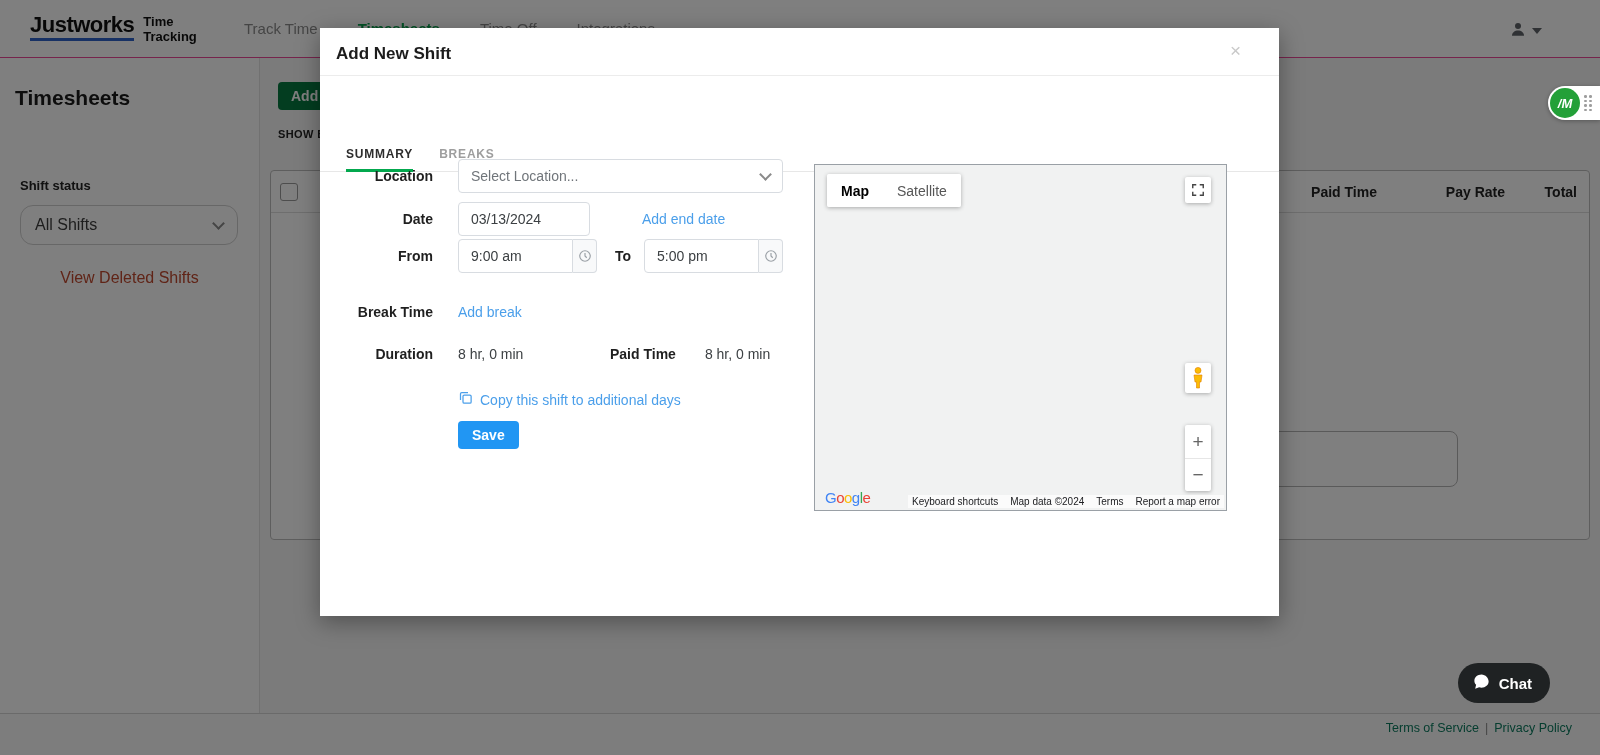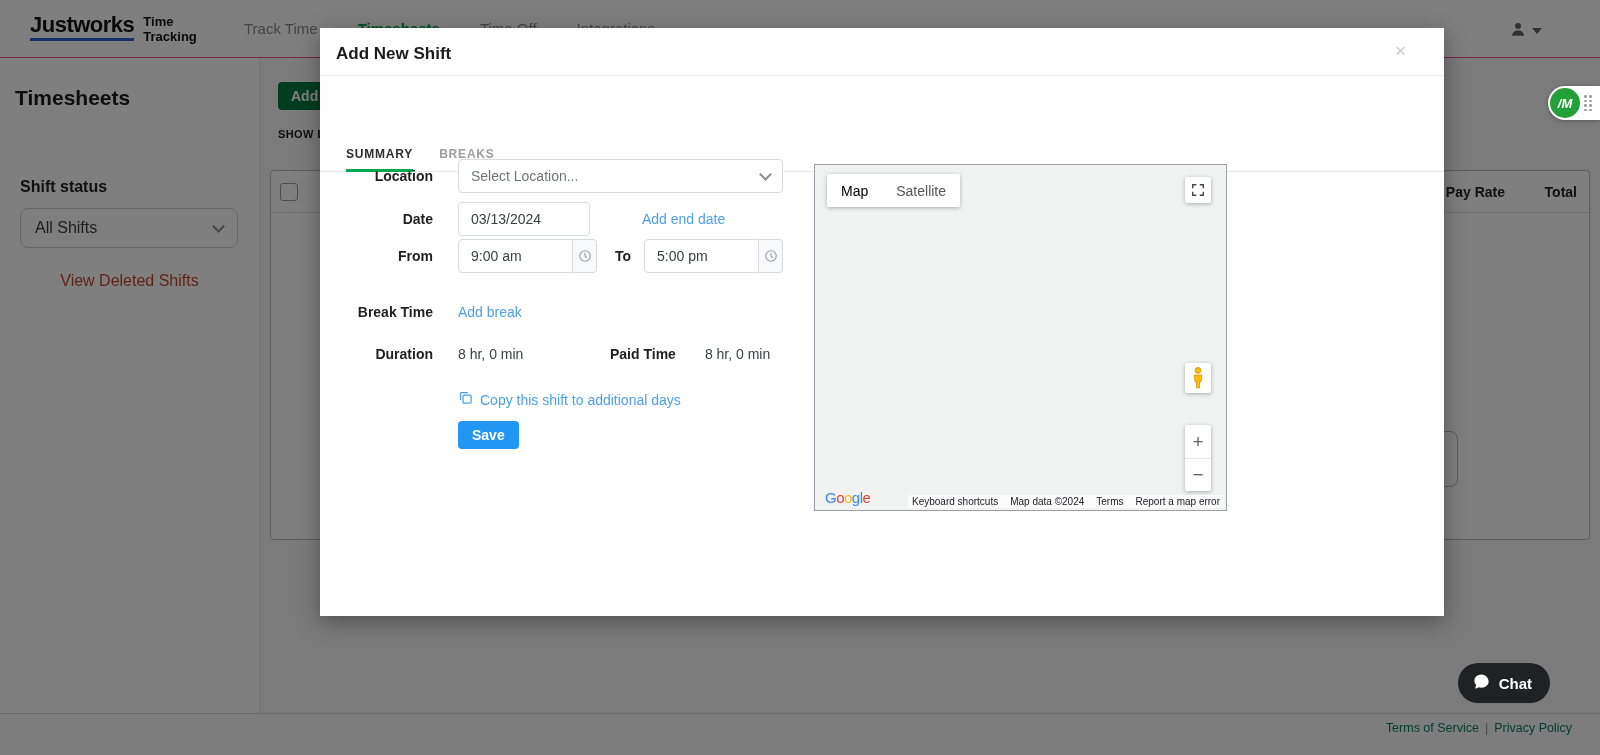--- a/index.html
+++ b/index.html
@@ -15,22 +15,22 @@
   .logo-sub { margin-left:9px; font-size:13px; font-weight:800; color:#111; line-height:1.15; margin-top:2px; white-space:pre-line; }
   .topnav { position:absolute; left:244px; top:20px; display:flex; gap:40px; font-size:15px; }
   .topnav .nav-item { color:#8a8a8a; cursor:pointer; white-space:nowrap; }
   .topnav .nav-item.active { color:#06a34c; font-weight:600; }
   .account { position:absolute; right:58px; top:20px; display:flex; align-items:center; gap:5px; cursor:pointer; }
   .caret-down { width:0; height:0; border-left:5px solid transparent; border-right:5px solid transparent; border-top:6px solid #5f6368; }
 
   
   .sidebar { position:absolute; left:0; top:58px; width:260px; height:655px; background:#fff; border-right:1px solid #e2e2e2; }
   .sidebar h1 { font-size:21px; font-weight:800; color:#1a1a1a; margin:28px 0 0 15px; }
-  .filter-label { font-size:16px; font-weight:600; color:#222; margin:68px 0 0 20px; }
-  .select-box { margin:12px 0 0 20px; width:218px; height:40px; border:1px solid #cfcfcf; border-radius:8px; background:#fff; display:flex; align-items:center; justify-content:space-between; padding:0 14px; font-size:16px; color:#3d3d3d; cursor:pointer; }
+  .filter-label { font-size:13px; font-weight:600; color:#222; margin:68px 0 0 20px; }
+  .select-box { margin:12px 0 0 20px; width:218px; height:40px; border:1px solid #cfcfcf; border-radius:13px; background:#fff; display:flex; align-items:center; justify-content:space-between; padding:0 14px; font-size:16px; color:#3d3d3d; cursor:pointer; }
   .chev { width:9px; height:9px; border-right:2px solid #8a8a8a; border-bottom:2px solid #8a8a8a; transform:rotate(45deg); margin-top:-4px; }
   .deleted-link { display:block; margin:24px auto 0; width:fit-content; font-size:16px; color:#c0492f; cursor:pointer; }
 
   
   .add-btn { position:absolute; left:278px; top:82px; width:88px; height:28px; background:#067a41; color:#fff; border:none; border-radius:4px; font-size:14px; font-weight:700; text-align:left; padding-left:13px; cursor:pointer; }
   .show-label { position:absolute; left:278px; top:128px; font-size:11px; font-weight:800; color:#222; letter-spacing:0.4px; }
   .bg-table { position:absolute; left:270px; top:170px; width:1320px; height:370px; background:#fff; border:1px solid #bdbdbd; border-radius:4px; }
   .bg-table .head-row { position:relative; height:42px; border-bottom:1px solid #dcdcdc; }
   .bg-checkbox { position:absolute; left:9px; top:12px; width:18px; height:18px; border:1px solid #9a9a9a; border-radius:3px; background:#fff; cursor:pointer; }
   .col-h { position:absolute; top:13px; font-size:14px; font-weight:600; color:#222; }
@@ -40,21 +40,21 @@
   
   .footer { position:absolute; left:0; top:713px; width:1600px; height:60px; background:#fafafa; border-top:1px solid #d4d4d4; }
   .footer-links { position:absolute; right:28px; top:7px; font-size:12.5px; color:#0c7b5f; }
   .footer-links a { color:#0c7b5f; text-decoration:none; cursor:pointer; }
   .footer-sep { color:#8c8c8c; margin:0 6px; }
 
   
   .dim { position:absolute; inset:0; background:rgba(0,0,0,0.5); z-index:10; }
 
   
-  .modal { position:absolute; left:320px; top:28px; width:1124px; height:588px; background:#fff; z-index:20; box-shadow:0 6px 22px rgba(0,0,0,0.35); }
+  .modal { position:absolute; left:320px; top:28px; width:959px; height:588px; background:#fff; z-index:20; box-shadow:0 6px 22px rgba(0,0,0,0.35); }
   .modal-title { position:absolute; left:16px; top:16px; font-size:17px; font-weight:700; color:#1c1c1c; }
   .modal-close { position:absolute; right:38px; top:13px; font-size:19px; color:#c9c9c9; cursor:pointer; line-height:1; }
   .modal-hr { position:absolute; left:0; top:47px; width:100%; border:none; border-top:1px solid #ececec; }
   .tabs { position:absolute; left:0; top:76px; width:100%; border-bottom:1px solid #e7e7e7; padding-left:26px; display:flex; gap:26px; }
   .tab { font-size:12px; font-weight:700; letter-spacing:0.8px; padding-bottom:8px; color:#9e9e9e; cursor:pointer; position:relative;margin-top:43px; }
   .tab.active { color:#2d2d2d; border-bottom:3px solid #03a84e; margin-bottom:-1px; }
 
   .form-row { position:absolute; display:flex; align-items:center; }
   .f-label { width:113px; text-align:right; font-size:14px; font-weight:600; color:#1f1f1f; flex:none; }
   .gap { width:25px; flex:none; }
@@ -69,21 +69,21 @@
   .value-text { font-size:14px; color:#3c4043; }
   .inline-label { font-size:14px; font-weight:600; color:#1f1f1f; }
   .save-btn { position:absolute; left:138px; top:393px; height:28px; padding:0 14px; background:#2196f3; border:none; border-radius:4px; color:#fff; font-size:14px; font-weight:700; cursor:pointer; }
   .disclaimer { position:absolute; left:138px; top:430px; width:290px; font-size:13.5px; color:#a9a9a9; line-height:1.55; }
   .copy-row { position:absolute; left:138px; top:362px; display:flex; align-items:center; gap:7px; cursor:pointer; }
 
   
   .map { position:absolute; left:494px; top:136px; width:413px; height:347px; background:#f1f2f2; border:1px solid #9aa0a6; }
   .map-type { position:absolute; left:12px; top:9px; display:flex; box-shadow:0 1px 4px rgba(0,0,0,0.3); border-radius:2px; overflow:hidden; }
   .map-type .mt-btn { height:33px; background:#fff; border:none; font-size:14px; padding:0 14px; cursor:pointer; font-family:"Liberation Sans",sans-serif; }
-  .mt-map { font-weight:400; color:#000; }
+  .mt-map { font-weight:700; color:#000; }
   .mt-sat { color:#565656; border-left:1px solid #e6e6e6; }
   .fs-btn { position:absolute; right:15px; top:12px; width:26px; height:26px; background:#fff; border:none; border-radius:2px; box-shadow:0 1px 4px rgba(0,0,0,0.3); cursor:pointer; display:flex; align-items:center; justify-content:center; }
   .pegman { position:absolute; right:15px; top:198px; width:26px; height:30px; background:#fff; border-radius:2px; box-shadow:0 1px 4px rgba(0,0,0,0.3); cursor:pointer; display:flex; align-items:center; justify-content:center; }
   .zoomctl { position:absolute; right:15px; top:260px; width:26px; height:66px; background:#fff; border-radius:2px; box-shadow:0 1px 4px rgba(0,0,0,0.3); display:flex; flex-direction:column; }
   .zbtn { flex:1; border:none; background:transparent; font-size:19px; color:#666; cursor:pointer; line-height:1; }
   .zbtn.zin { border-bottom:1px solid #e6e6e6; }
   .google-logo { position:absolute; left:10px; bottom:4px; font-size:15px; font-weight:500; letter-spacing:-0.5px; }
   .g-b{color:#4285F4;} .g-r{color:#EA4335;} .g-y{color:#FBBC05;} .g-g{color:#34A853;}
   .map-attrib { position:absolute; right:2px; bottom:2px; display:flex; gap:12px; font-size:10px; color:#202124; background:rgba(255,255,255,0.7); padding:1px 4px; }
   .map-attrib span { cursor:pointer; white-space:nowrap; }

